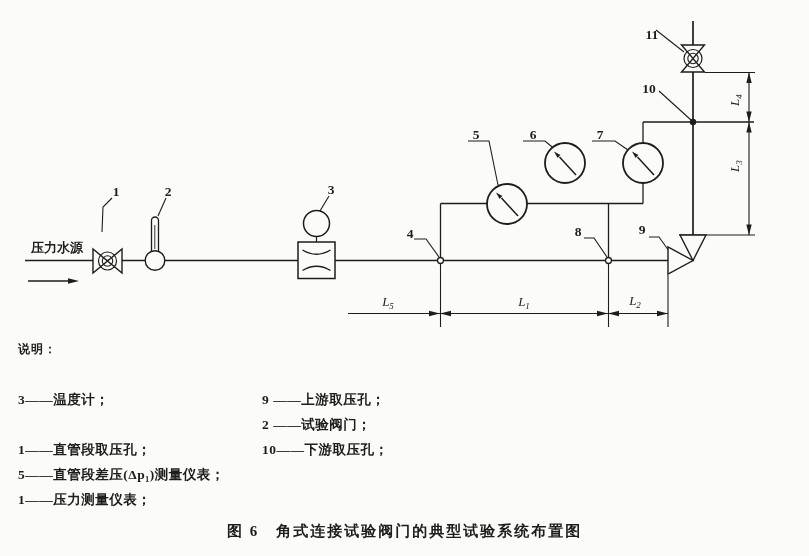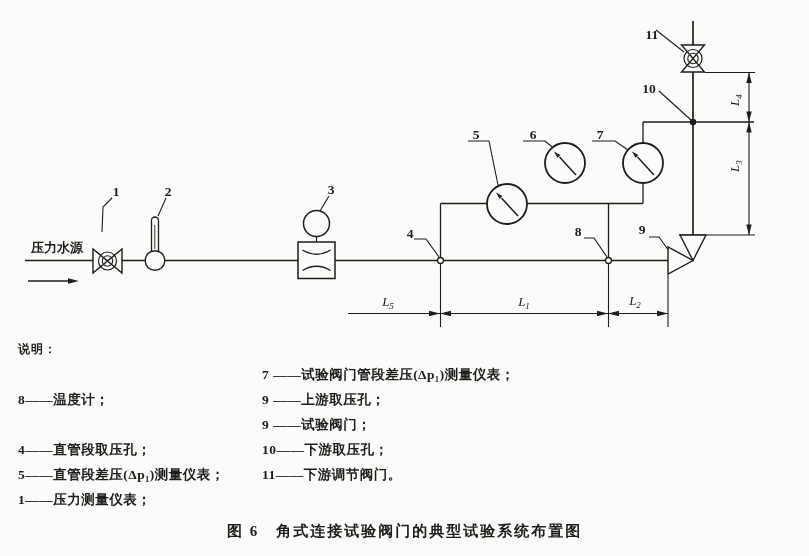--- a/index.html
+++ b/index.html
@@ -158,25 +158,23 @@
 
     <text class="dim" x="388" y="306" text-anchor="middle"><tspan>L</tspan><tspan class="dimsub" dy="2.5">5</tspan></text>
     <text class="dim" x="524" y="306" text-anchor="middle"><tspan>L</tspan><tspan class="dimsub" dy="2.5">1</tspan></text>
     <text class="dim" x="635" y="305" text-anchor="middle"><tspan>L</tspan><tspan class="dimsub" dy="2.5">2</tspan></text>
     <text class="dim" x="739" y="100" text-anchor="middle" transform="rotate(-90 739 100)"><tspan>L</tspan><tspan class="dimsub" dy="2.5">4</tspan></text>
     <text class="dim" x="739" y="166" text-anchor="middle" transform="rotate(-90 739 166)"><tspan>L</tspan><tspan class="dimsub" dy="2.5">3</tspan></text>
   </svg>
 
   <div class="legend-title">说明：</div>
 
-  <div class="legend-item col-left r1">8——温度计；</div>
-  <div class="legend-item col-left r3">4——直管段取压孔；</div>
+  <div class="legend-item col-left r1">3——温度计；</div>
+  <div class="legend-item col-left r3">1——直管段取压孔；</div>
   <div class="legend-item col-left r4">5——直管段差压(Δp₁)测量仪表；</div>
   <div class="legend-item col-left r5">1——压力测量仪表；</div>
 
-  <div class="legend-item col-right r0">7 ——试验阀门管段差压(Δp₁)测量仪表；</div>
   <div class="legend-item col-right r1">9 ——上游取压孔；</div>
-  <div class="legend-item col-right r2">9 ——试验阀门；</div>
+  <div class="legend-item col-right r2">2 ——试验阀门；</div>
   <div class="legend-item col-right r3">10——下游取压孔；</div>
-  <div class="legend-item col-right r4">11——下游调节阀门。</div>
 
   <div class="caption">图 6　角式连接试验阀门的典型试验系统布置图</div>
 </div>
 
 </body></html>

